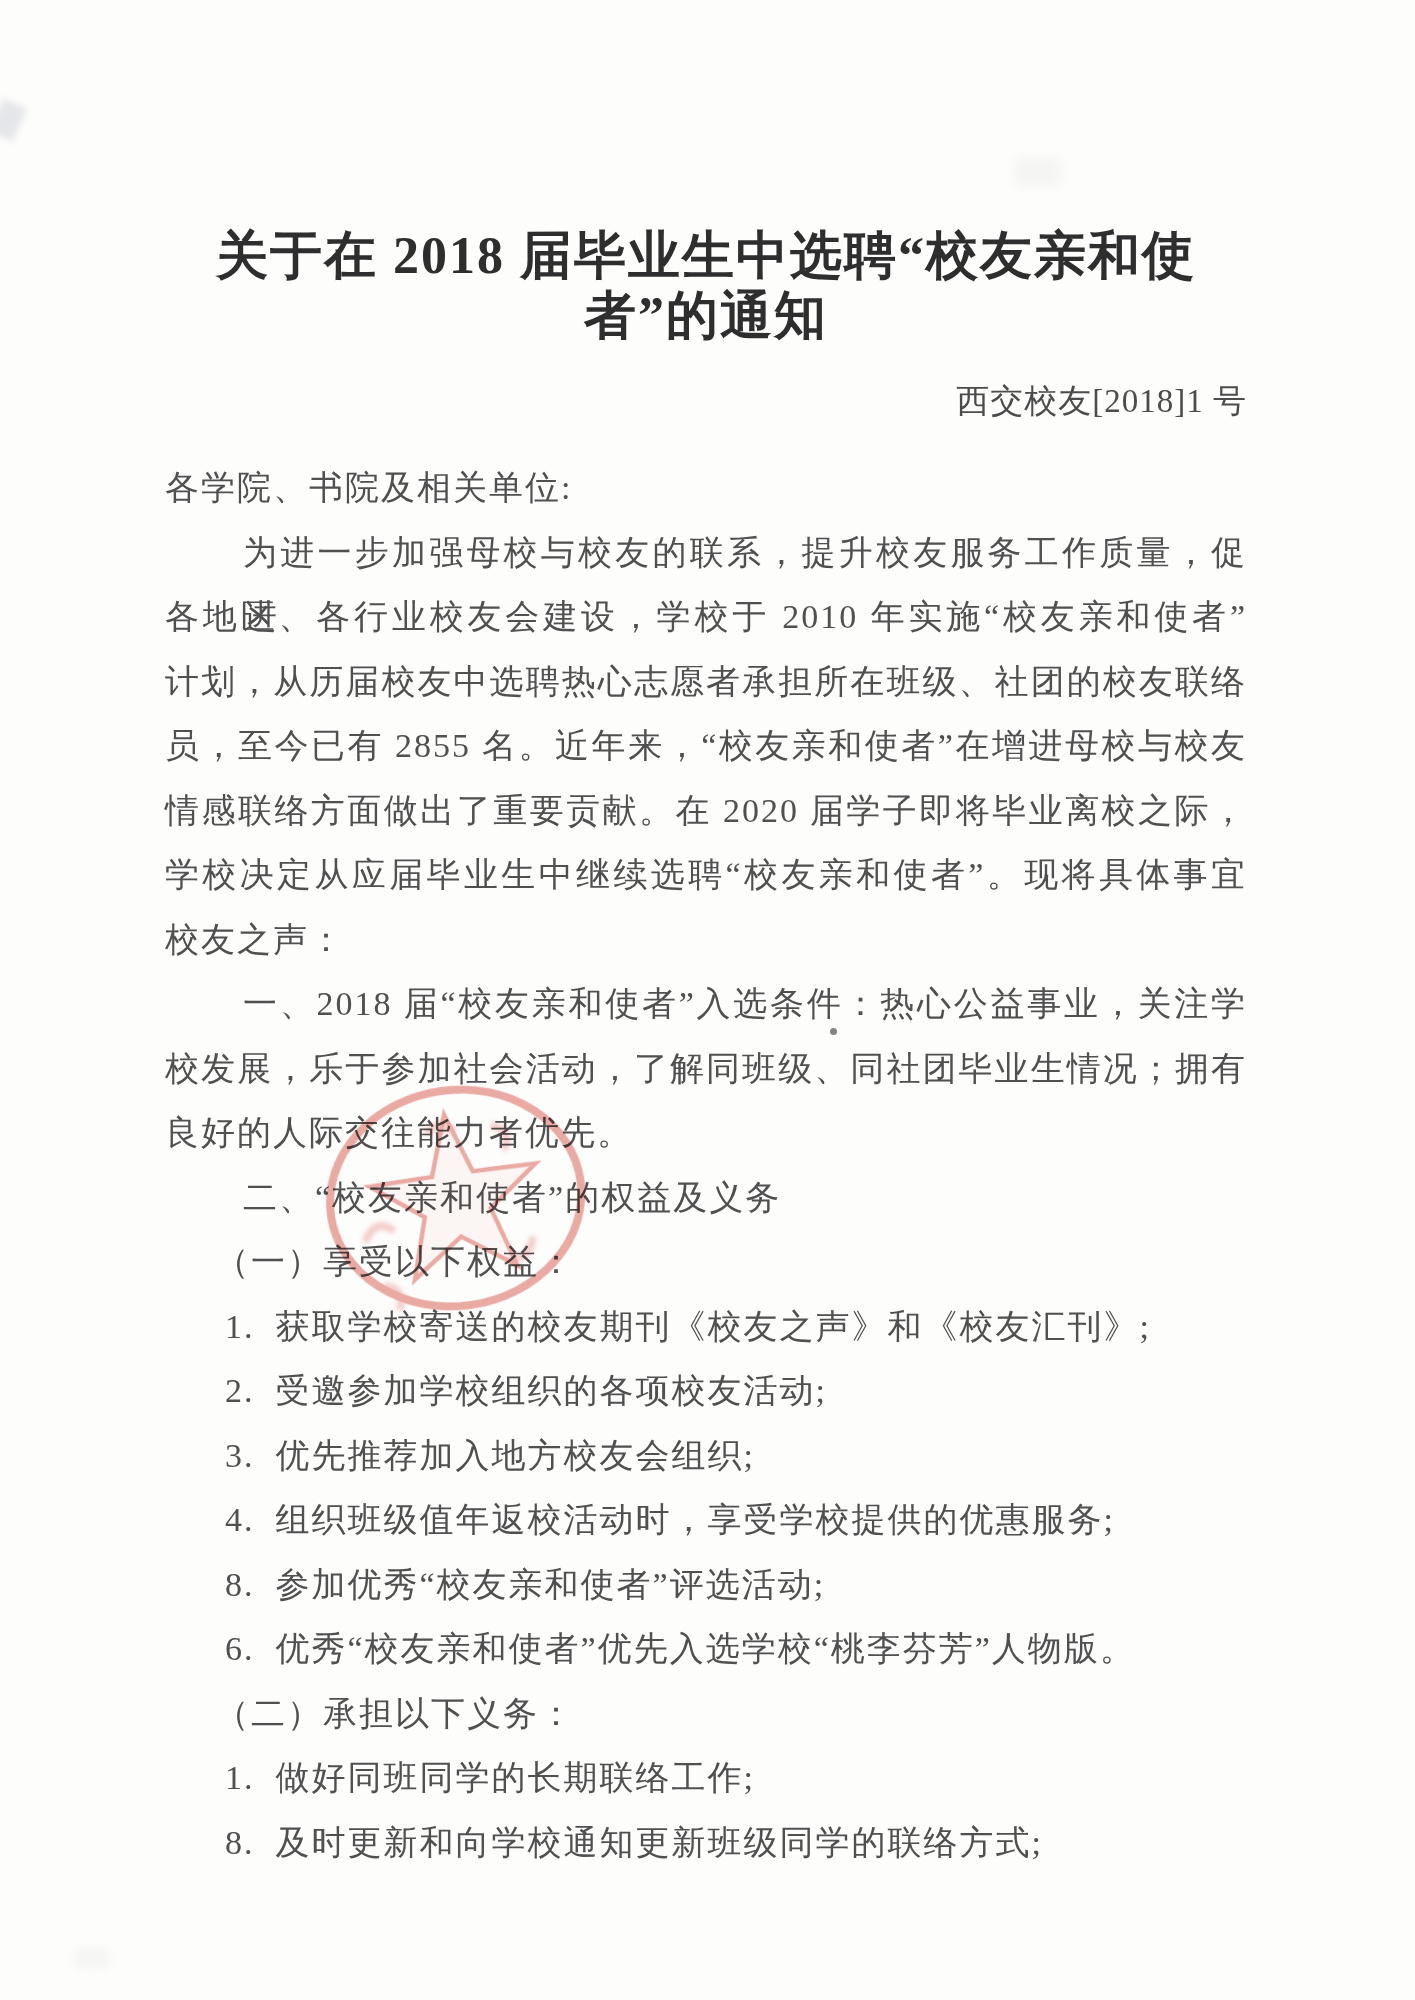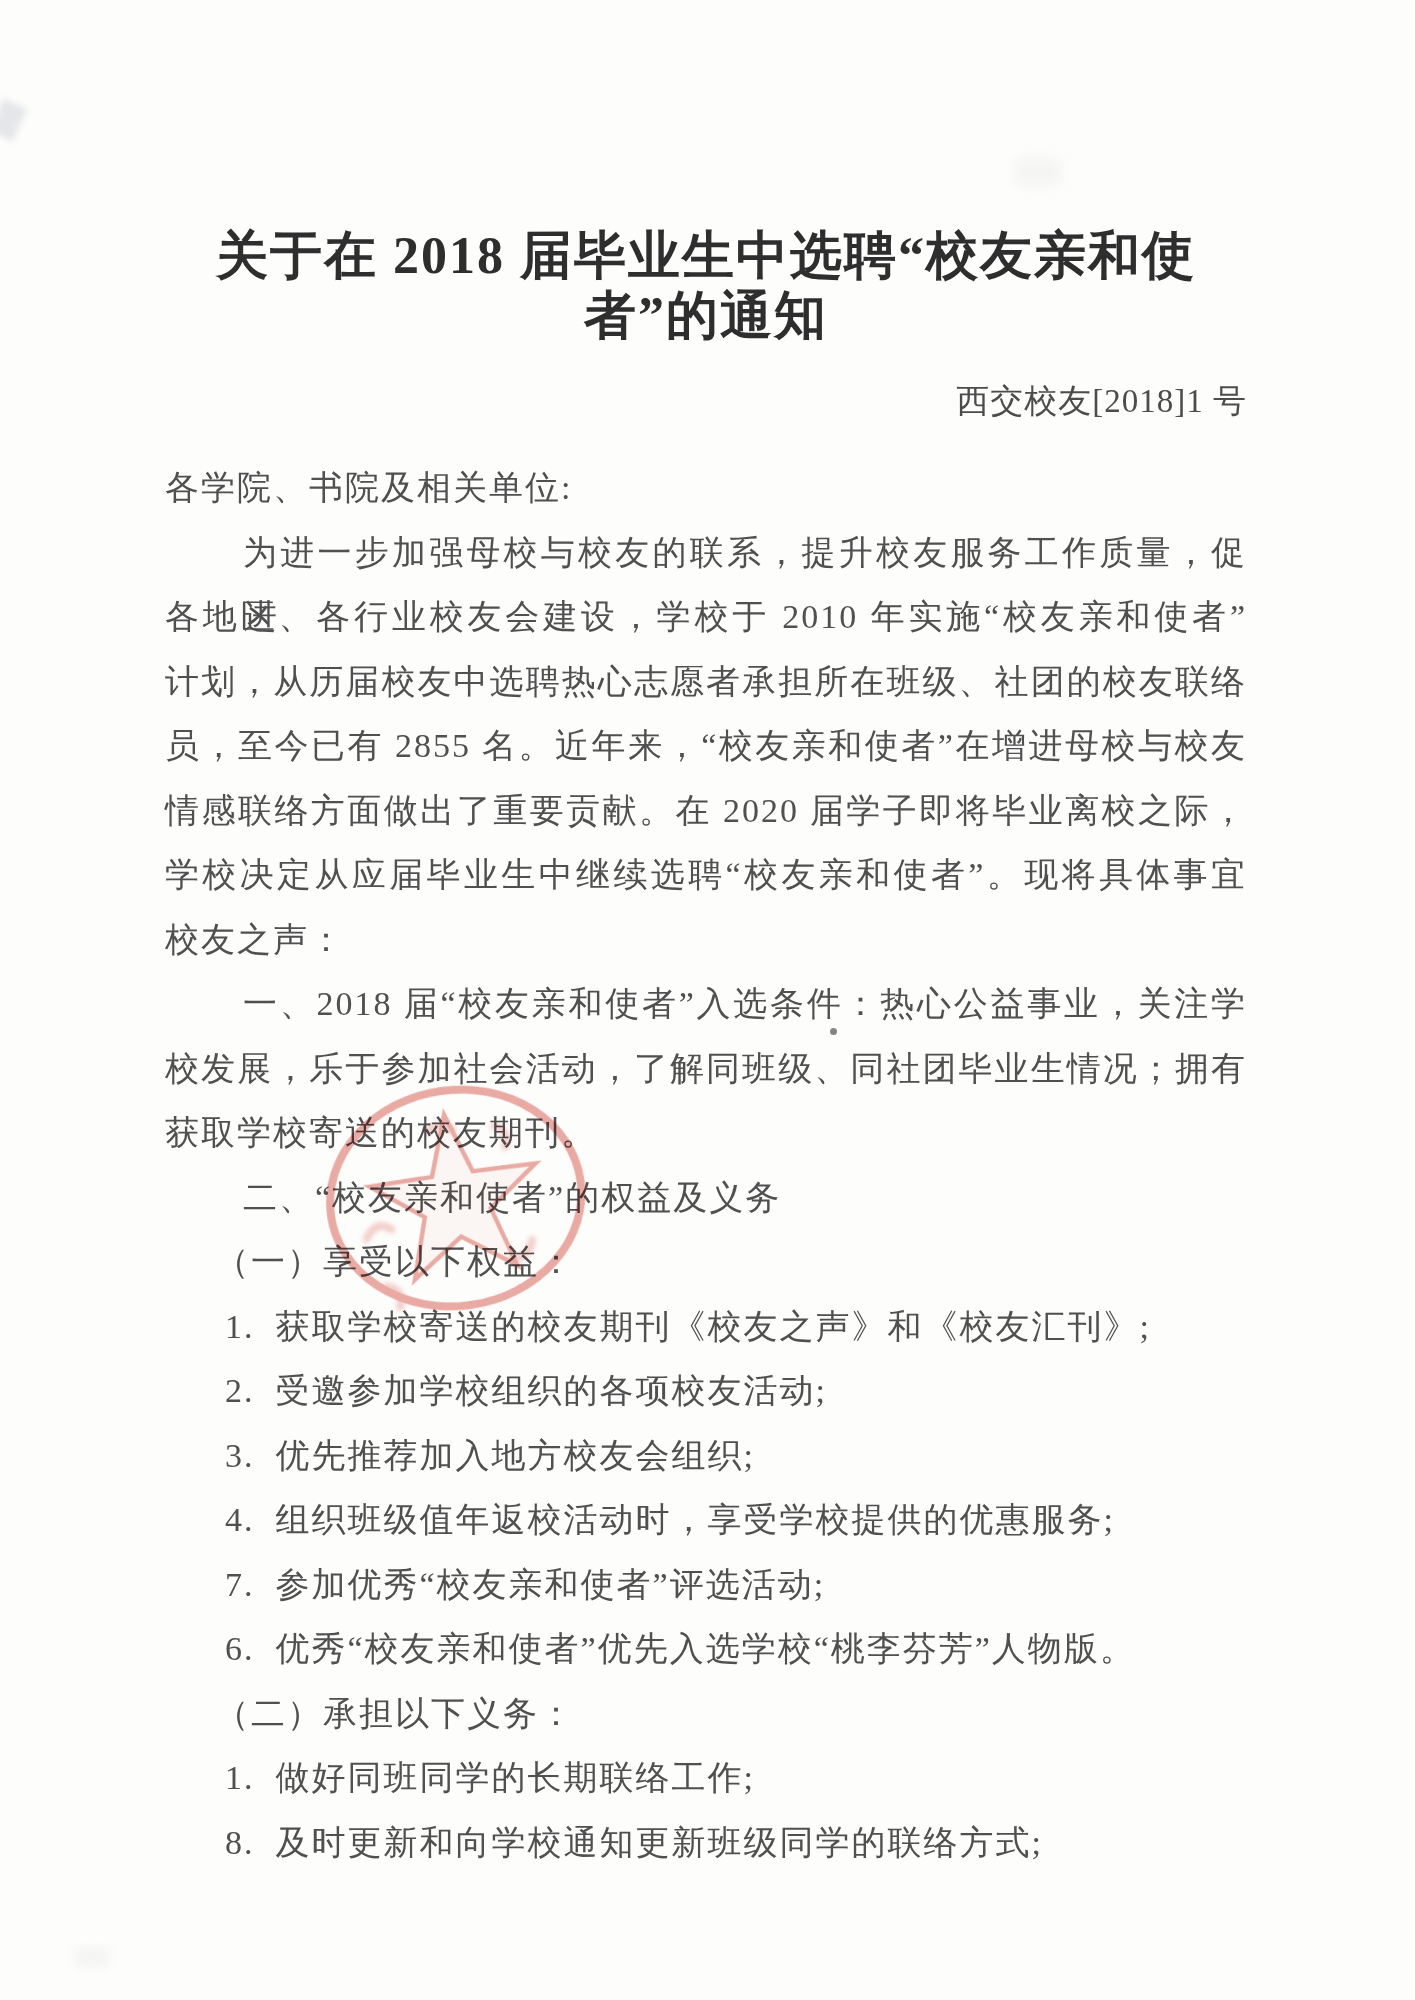--- a/index.html
+++ b/index.html
@@ -104,28 +104,28 @@
         <div class="line ind-none">各学院、书院及相关单位:</div>
         <div class="line ind-i2 justify">为进一步加强母校与校友的联系，提升校友服务工作质量，促进</div>
         <div class="line ind-none justify">各地区、各行业校友会建设，学校于 2010 年实施“校友亲和使者”</div>
         <div class="line ind-none justify">计划，从历届校友中选聘热心志愿者承担所在班级、社团的校友联络</div>
         <div class="line ind-none justify">员，至今已有 2855 名。近年来，“校友亲和使者”在增进母校与校友</div>
         <div class="line ind-none justify">情感联络方面做出了重要贡献。在 2020 届学子即将毕业离校之际，</div>
         <div class="line ind-none justify">学校决定从应届毕业生中继续选聘“校友亲和使者”。现将具体事宜</div>
         <div class="line ind-none">校友之声：</div>
         <div class="line ind-i2 justify">一、2018 届“校友亲和使者”入选条件：热心公益事业，关注学</div>
         <div class="line ind-none justify">校发展，乐于参加社会活动，了解同班级、同社团毕业生情况；拥有</div>
-        <div class="line ind-none">获取学校寄送的校友期刊。</div>
+        <div class="line ind-none">良好的人际交往能力者优先。</div>
         <div class="line ind-i2">二、“校友亲和使者”的权益及义务</div>
         <div class="line ind-i1">（一）享受以下权益：</div>
         <div class="line ind-li">1.  获取学校寄送的校友期刊《校友之声》和《校友汇刊》;</div>
         <div class="line ind-li">2.  受邀参加学校组织的各项校友活动;</div>
         <div class="line ind-li">3.  优先推荐加入地方校友会组织;</div>
         <div class="line ind-li">4.  组织班级值年返校活动时，享受学校提供的优惠服务;</div>
-        <div class="line ind-li">7.  参加优秀“校友亲和使者”评选活动;</div>
+        <div class="line ind-li">8.  参加优秀“校友亲和使者”评选活动;</div>
         <div class="line ind-li">6.  优秀“校友亲和使者”优先入选学校“桃李芬芳”人物版。</div>
         <div class="line ind-i1">（二）承担以下义务：</div>
         <div class="line ind-li">1.  做好同班同学的长期联络工作;</div>
         <div class="line ind-li">8.  及时更新和向学校通知更新班级同学的联络方式;</div>
       </div>
   </div>
 
   <svg class="stamp" width="276" height="240" viewBox="0 0 276 240" aria-hidden="true">
     <ellipse class="stamp-ring" cx="138" cy="118" rx="126" ry="108"></ellipse>
     <polygon class="stamp-star" points="138,34 158.6,93.7 221.7,94.8 171.3,132.8 189.7,193.2 138,157 86.3,193.2 104.7,132.8 54.3,94.8 117.4,93.7"></polygon>

